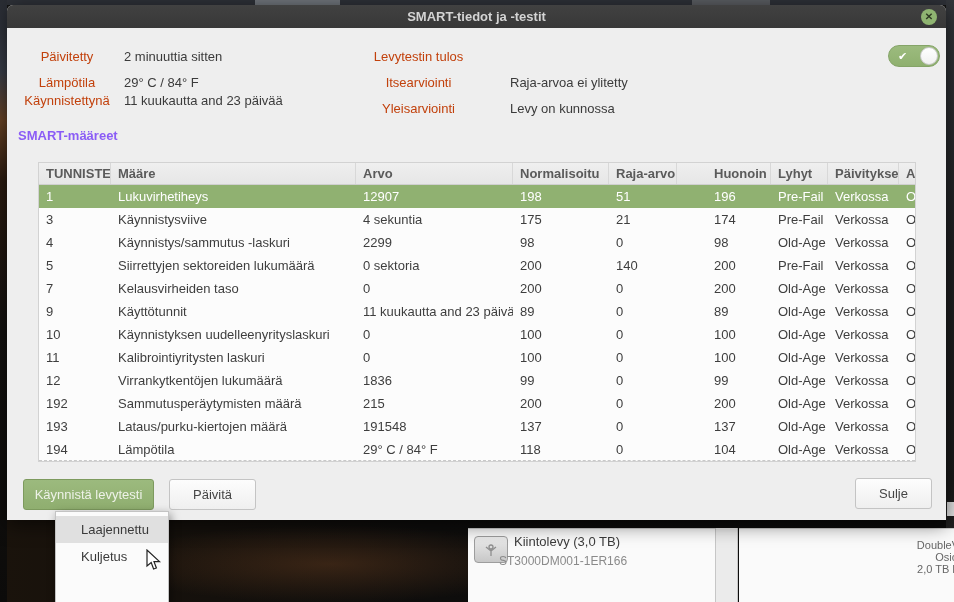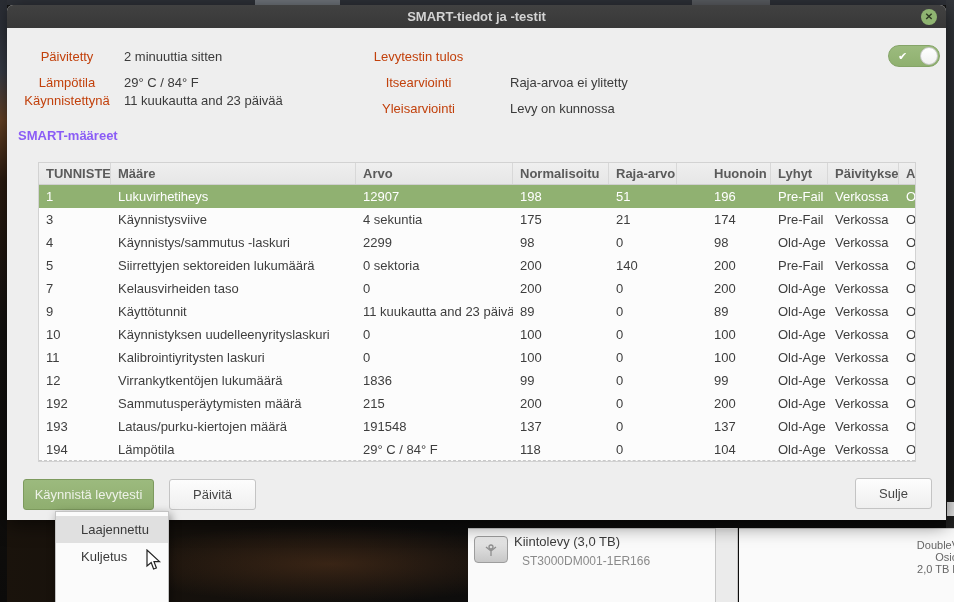--- a/index.html
+++ b/index.html
@@ -16,21 +16,21 @@
                background:linear-gradient(180deg,#33363b 0%,#1f2022 40%,#191919 80%,#2a2a2a 100%); }
   .bg-bottom { position:absolute; left:0; top:519px; width:954px; height:83px;
                background:radial-gradient(ellipse 340px 60px at 330px 45px, rgba(122,72,36,.38), rgba(0,0,0,0) 65%),
                           linear-gradient(90deg,#1a130c 0%,#0e0d0c 45%,#0b0b0b 100%); }
 
   
   .panel-disk { position:absolute; left:468px; top:528px; width:247px; height:74px; background:#fafafa; border-top:1px solid #d0d0d0; }
   .disk-icon  { position:absolute; left:6px; top:7px; width:34px; height:27px; border:1px solid #9d9d9d; border-radius:4px;
                 background:linear-gradient(#ececec,#c7c7c7); }
   .disk-title { position:absolute; left:46px; top:5px; font-size:13px; color:#3c3c3c; white-space:nowrap; }
-  .disk-sub   { position:absolute; left:54px; top:25px; font-size:12px; color:#8a8a8a; white-space:nowrap; }
+  .disk-sub   { position:absolute; left:31px; top:25px; font-size:12px; color:#8a8a8a; white-space:nowrap; }
   .panel-sep  { position:absolute; left:715px; top:528px; width:23px; height:74px; background:#ebebeb;
                 border-left:1px solid #c6c6c6; border-right:1px solid #c6c6c6; }
   .panel-vol  { position:absolute; left:739px; top:528px; width:215px; height:74px; background:#fafafa; border-top:1px solid #d0d0d0; }
   .vol-lines  { position:absolute; left:739px; top:539px; width:228px; text-align:right; font-size:11px; line-height:12px; color:#666; }
   .remnant    { position:absolute; left:947px; top:502px; width:7px; height:14px; background:#e4e4e4; }
 
   
   .dialog { position:absolute; left:7px; top:5px; width:939px; height:515px; background:#eeeeee;
             border-radius:6px 6px 0 0; box-shadow:0 4px 20px rgba(0,0,0,.6); }
   .titlebar { position:relative; height:23px; background:linear-gradient(#414141,#383838); border-radius:6px 6px 0 0; }

